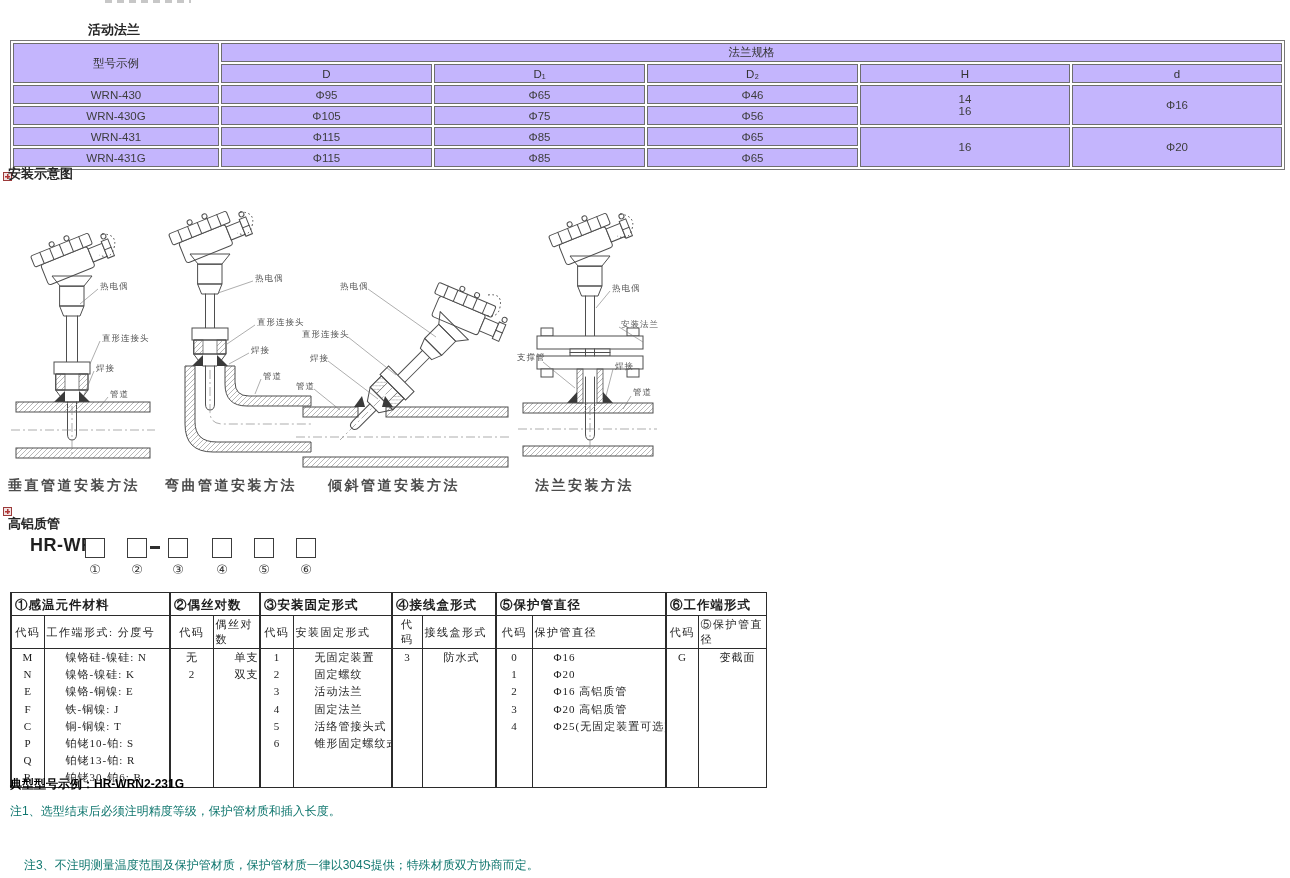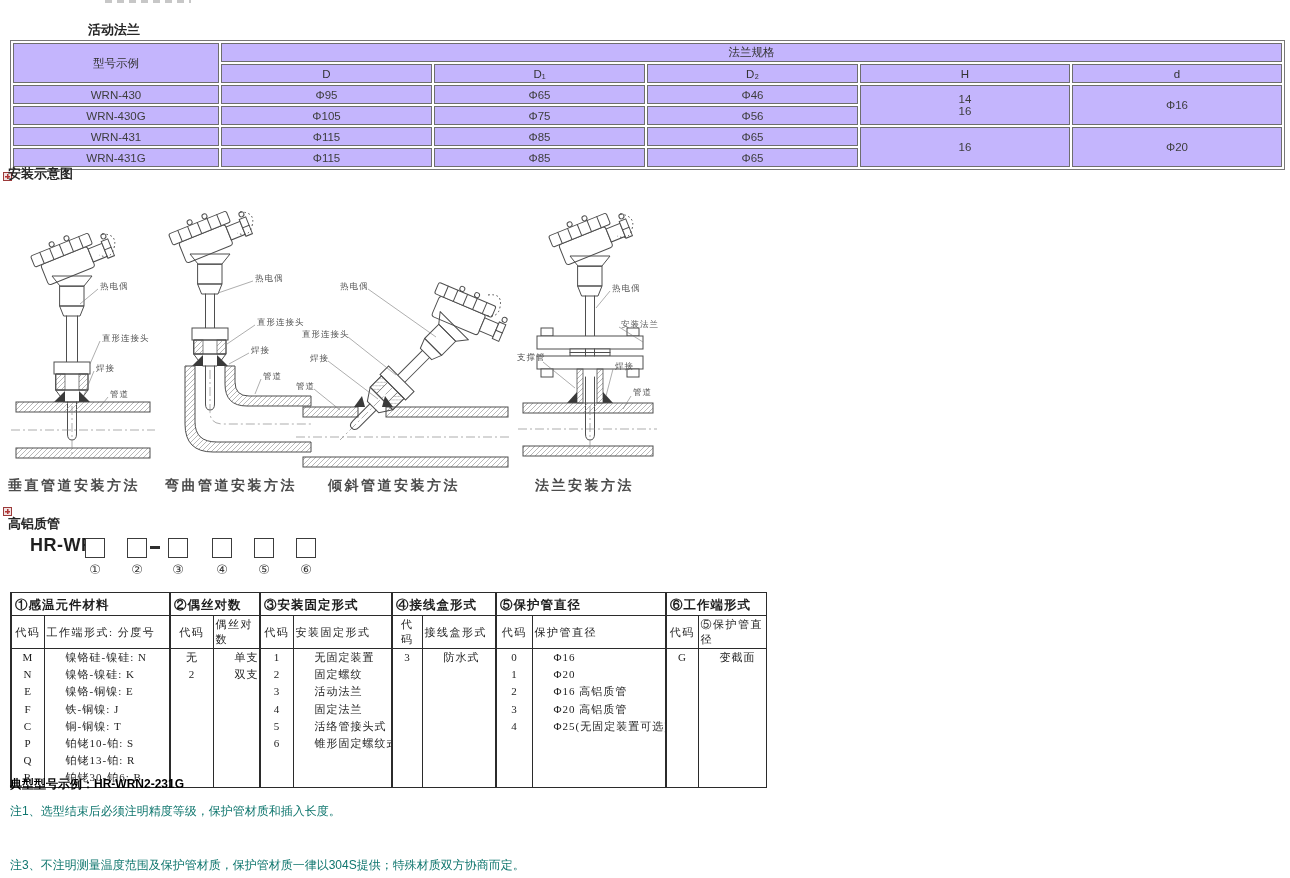--- a/index.html
+++ b/index.html
@@ -449,15 +449,15 @@
       </td>
       <td class="desc-col">
         <div class="ln2">变截面</div>
       </td>
     </tr>
   </tbody>
     </table>
 
   <div class="abs example" style="left:10px; top:776px;">典型型号示例：HR-WRN2-231G</div>
   <div class="abs note" style="left:10px; top:803px;">注1、选型结束后必须注明精度等级，保护管材质和插入长度。</div>
-  <div class="abs note" style="left:10px; top:857px;">注3、不注明测量温度范围及保护管材质，保护管材质一律以304S提供；特殊材质双方协商而定。</div>
+  <div class="abs note" style="left:24px; top:857px;">注3、不注明测量温度范围及保护管材质，保护管材质一律以304S提供；特殊材质双方协商而定。</div>
 
 </div>
 
 </body></html>

